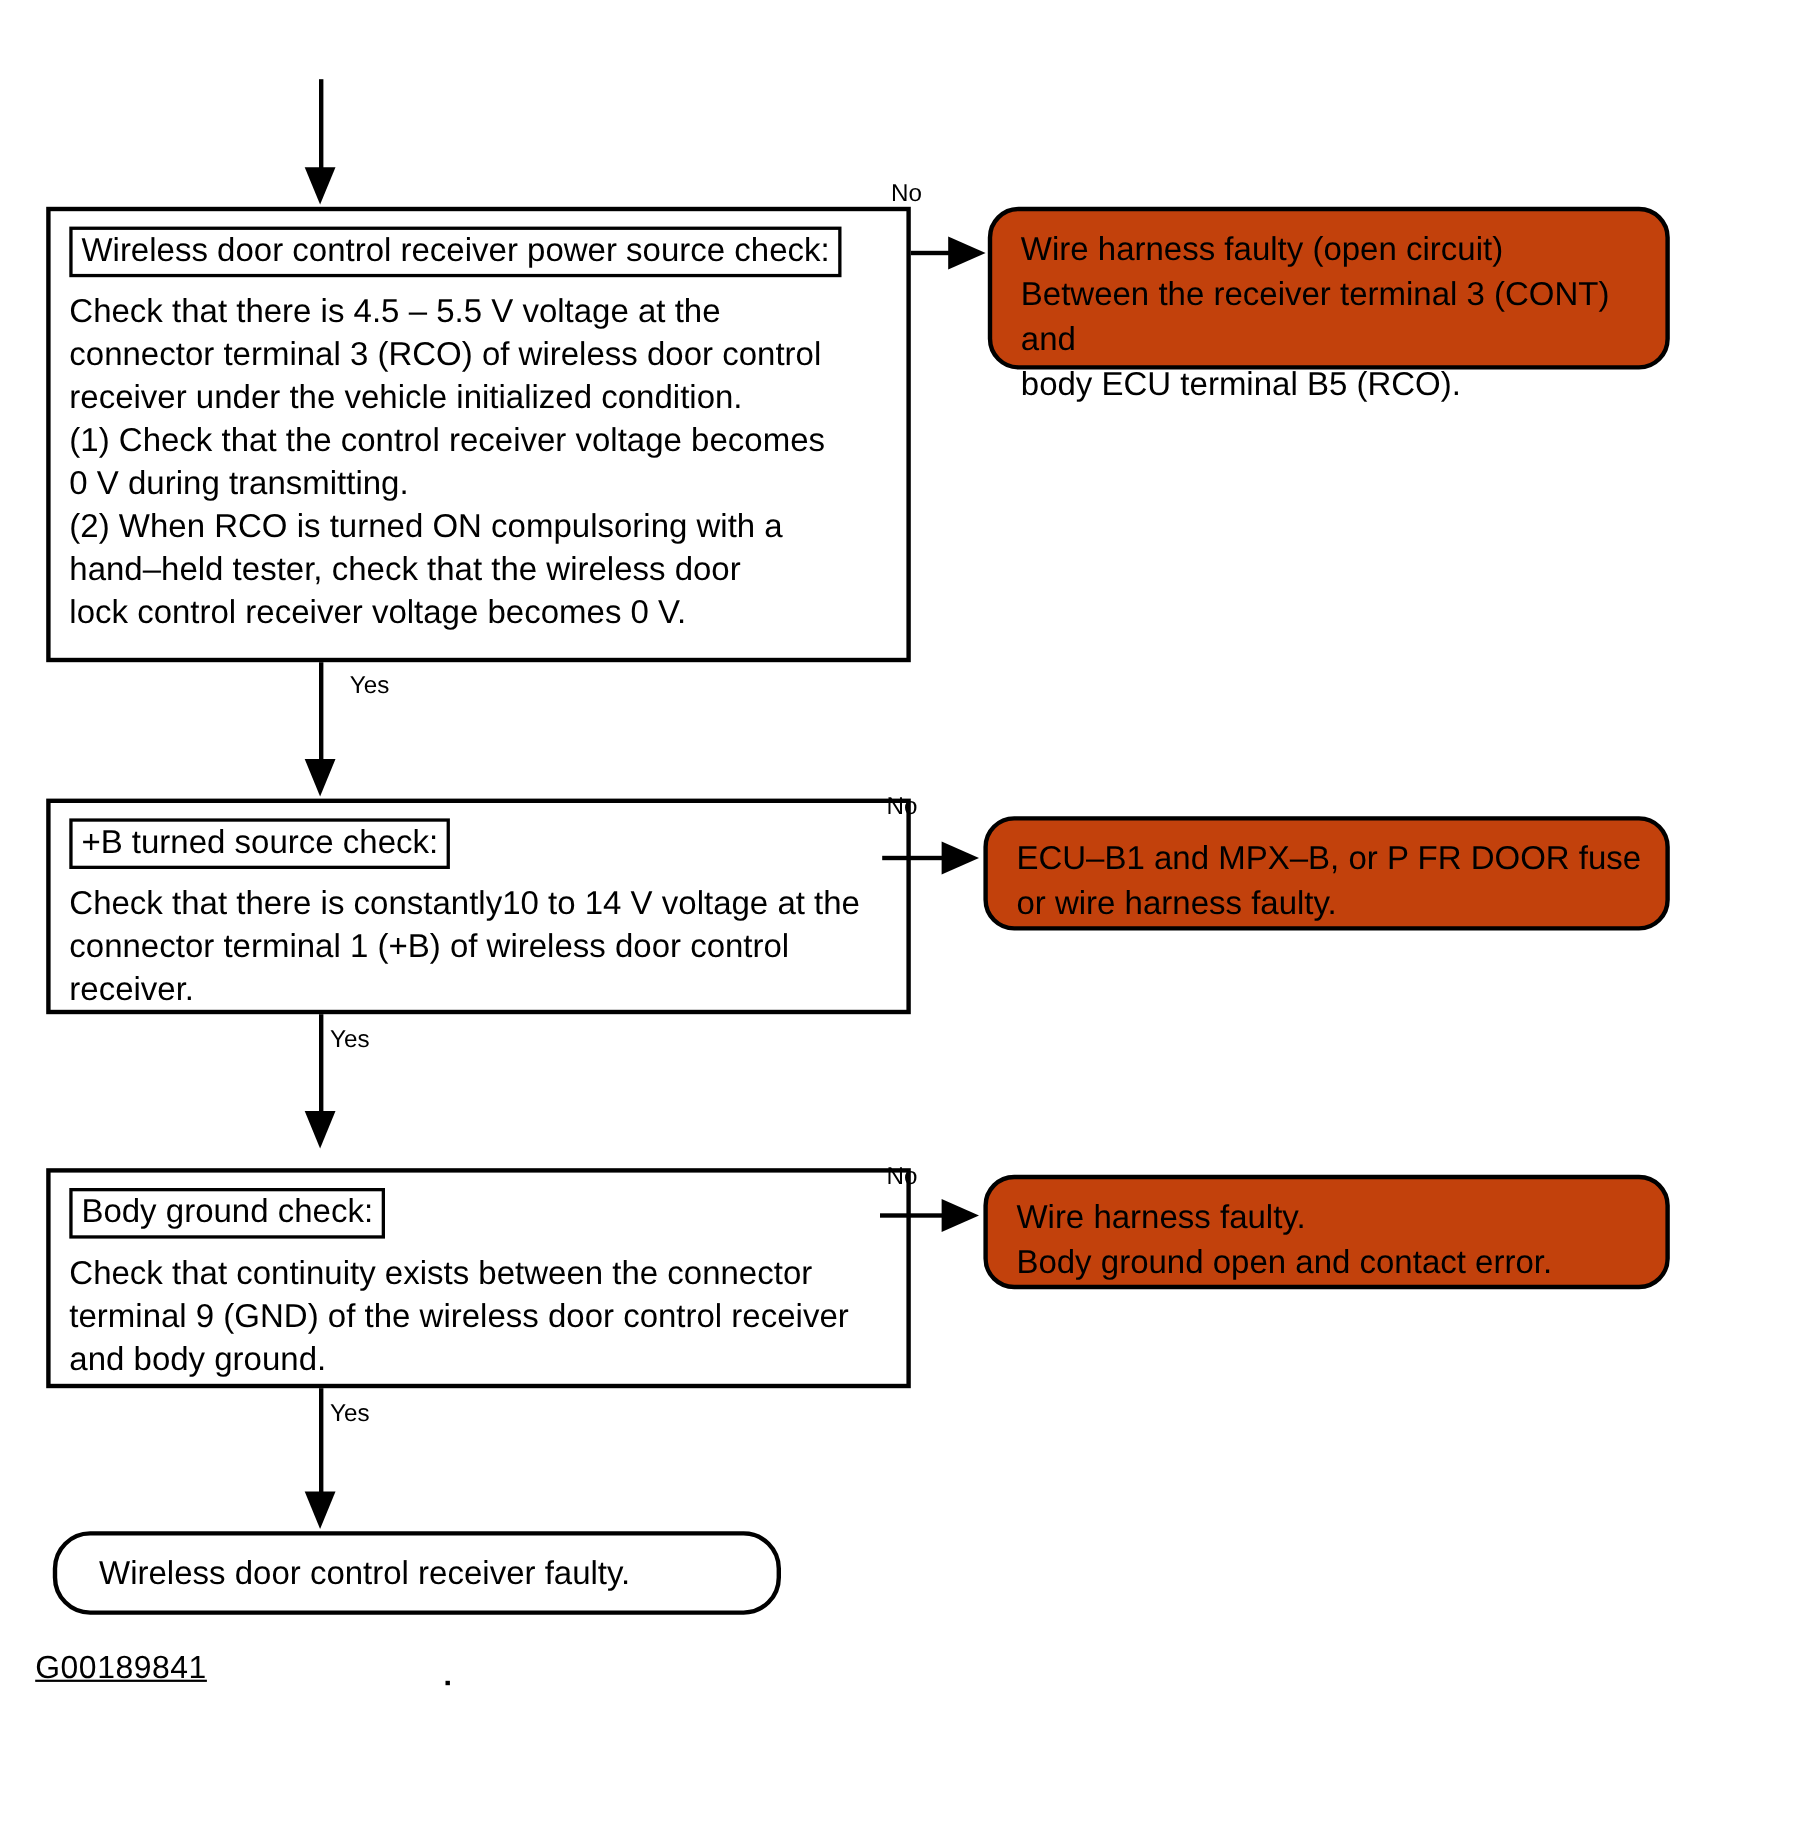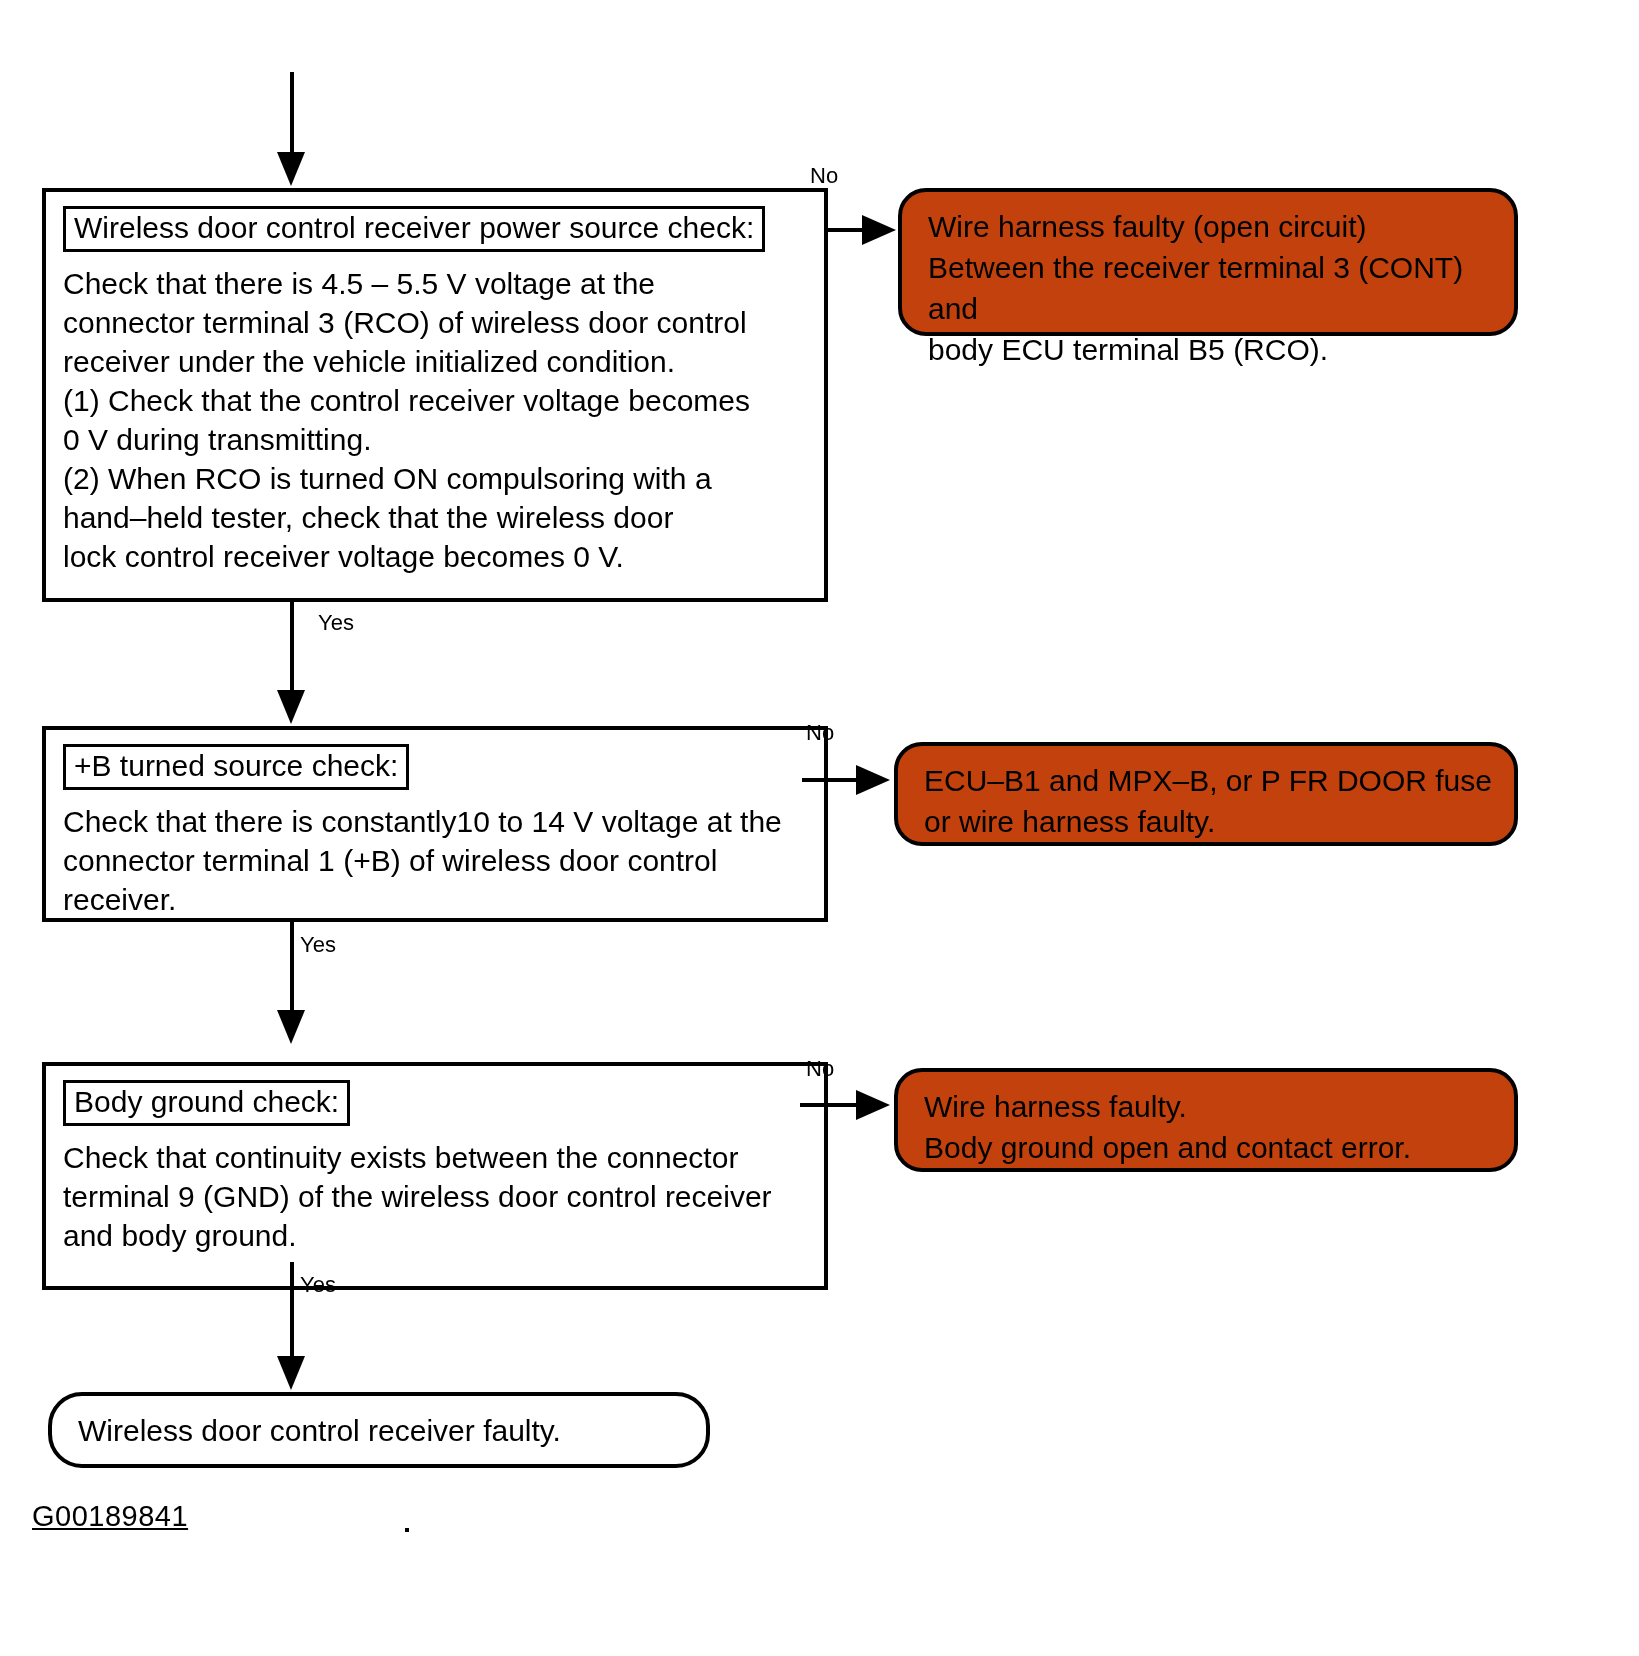--- a/index.html
+++ b/index.html
@@ -68,21 +68,21 @@
     border: 4px solid #000000;
     border-radius: 34px;
     background: #ffffff;
     box-sizing: border-box;
     display: flex;
     align-items: center;
   }
   .terminal-body {
     font-size: 30px;
     line-height: 1.1;
-    padding-left: 26px;
+    padding-left: 38px;
     white-space: nowrap;
   }
 
   
   .v-line {
     position: absolute;
     width: 4px;
     background: #000000;
   }
   .h-line {
@@ -178,21 +178,21 @@
   <div class="arrow-right" style="left:856px; top:765px;"></div>
   <div class="result-box" style="left:894px; top:742px; width:624px; height:104px;">
     <div class="result-body">ECU–B1 and MPX–B, or P FR DOOR fuse
 or wire harness faulty.</div>
   </div>
 
   <div class="v-line" style="left:290px; top:922px; height:92px;"></div>
   <div class="arrow-down" style="left:277px; top:1010px;"></div>
   <div class="branch-label" style="left:300px; top:934px;">Yes</div>
 
-  <div class="check-box" style="left:42px; top:1062px; width:786px; height:228px;">
+  <div class="check-box" style="left:42px; top:1062px; width:786px; height:200px;">
     <div class="check-inner">
       <span class="check-title">Body ground check:</span>
       <div class="check-body">Check that continuity exists between the connector
 terminal 9 (GND) of the wireless door control receiver
 and body ground.</div>
     </div>
   </div>
 
   <div class="branch-label" style="left:806px; top:1058px;">No</div>
   <div class="h-line" style="left:800px; top:1103px; width:62px;"></div>

